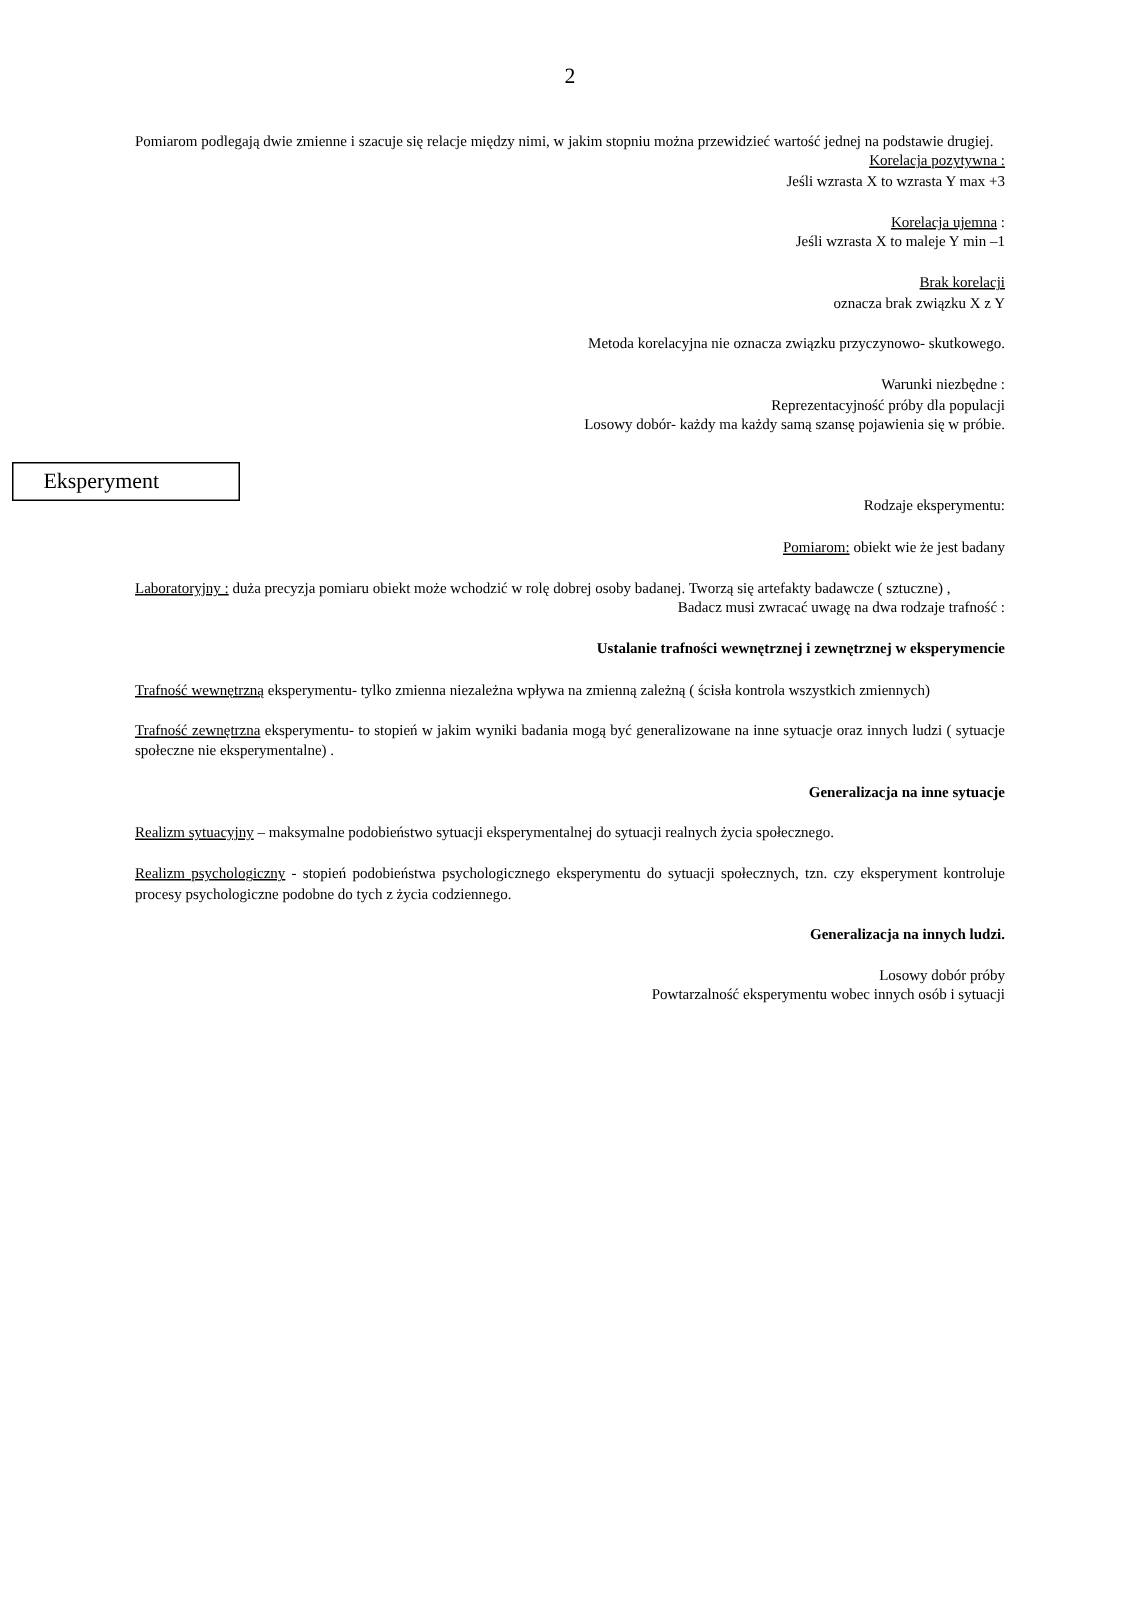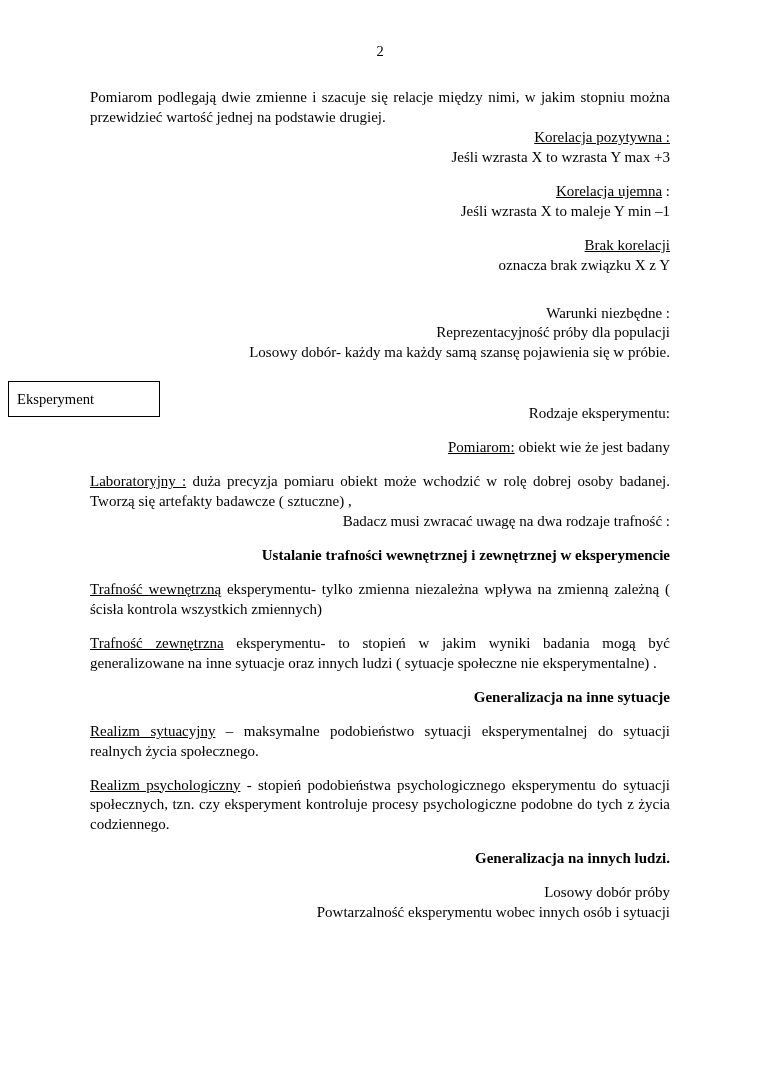--- a/index.html
+++ b/index.html
@@ -31,21 +31,21 @@
     line-height: 1;
   }
   .content {
     position: absolute;
     top: 88px;
     left: 90px;
     width: 580px;
   }
   p {
     margin: 0;
-    font-size: 15px;
+    font-size: 10px;
     line-height: 1.33;
     text-align: justify;
   }
   .gap-md { height: 14px; }
   .gap-lg { height: 19px; }
   .u {
     text-decoration: underline;
   }
   .bold {
     font-weight: bold;
@@ -53,26 +53,26 @@
   .boxed-row {
     position: relative;
     margin-top: 22px;
     margin-bottom: 0;
   }
   .exp-box {
     position: absolute;
     left: -82px;
     top: -4px;
     width: 152px;
-    height: 36px;
+    height: 26px;
     border: 1px solid #000000;
     box-sizing: border-box;
     display: flex;
     align-items: center;
-    padding-left: 8px;
+    padding-left: 20px;
     font-size: 14.6px;
   }
   .exp-text {
     margin-left: 88px;
     width: 492px;
   }
   .justify { text-align: justify; }
   .nojustify { text-align: right; }
 </style>
 </head>
@@ -94,20 +94,21 @@
     <p class="nojustify"><span class="u">Korelacja ujemna</span><span> :</span></p>
     <p class="nojustify">Jeśli wzrasta X  to maleje Y  min –1</p>
 
     <div class="gap-md"></div>
 
     <p class="nojustify u">Brak korelacji</p>
     <p class="nojustify">oznacza brak związku X z Y</p>
 
     <div class="gap-md"></div>
 
+    <p class="nojustify">Metoda korelacyjna nie oznacza związku przyczynowo- skutkowego.</p>
 
     <div class="gap-md"></div>
 
     <p class="nojustify">Warunki niezbędne :</p>
     <p class="nojustify">Reprezentacyjność próby dla populacji</p>
     <p class="nojustify">Losowy dobór- każdy ma każdy samą szansę pojawienia się w próbie.</p>
 
     <div class="boxed-row">
       <div class="exp-box">Eksperyment</div>
     </div>

